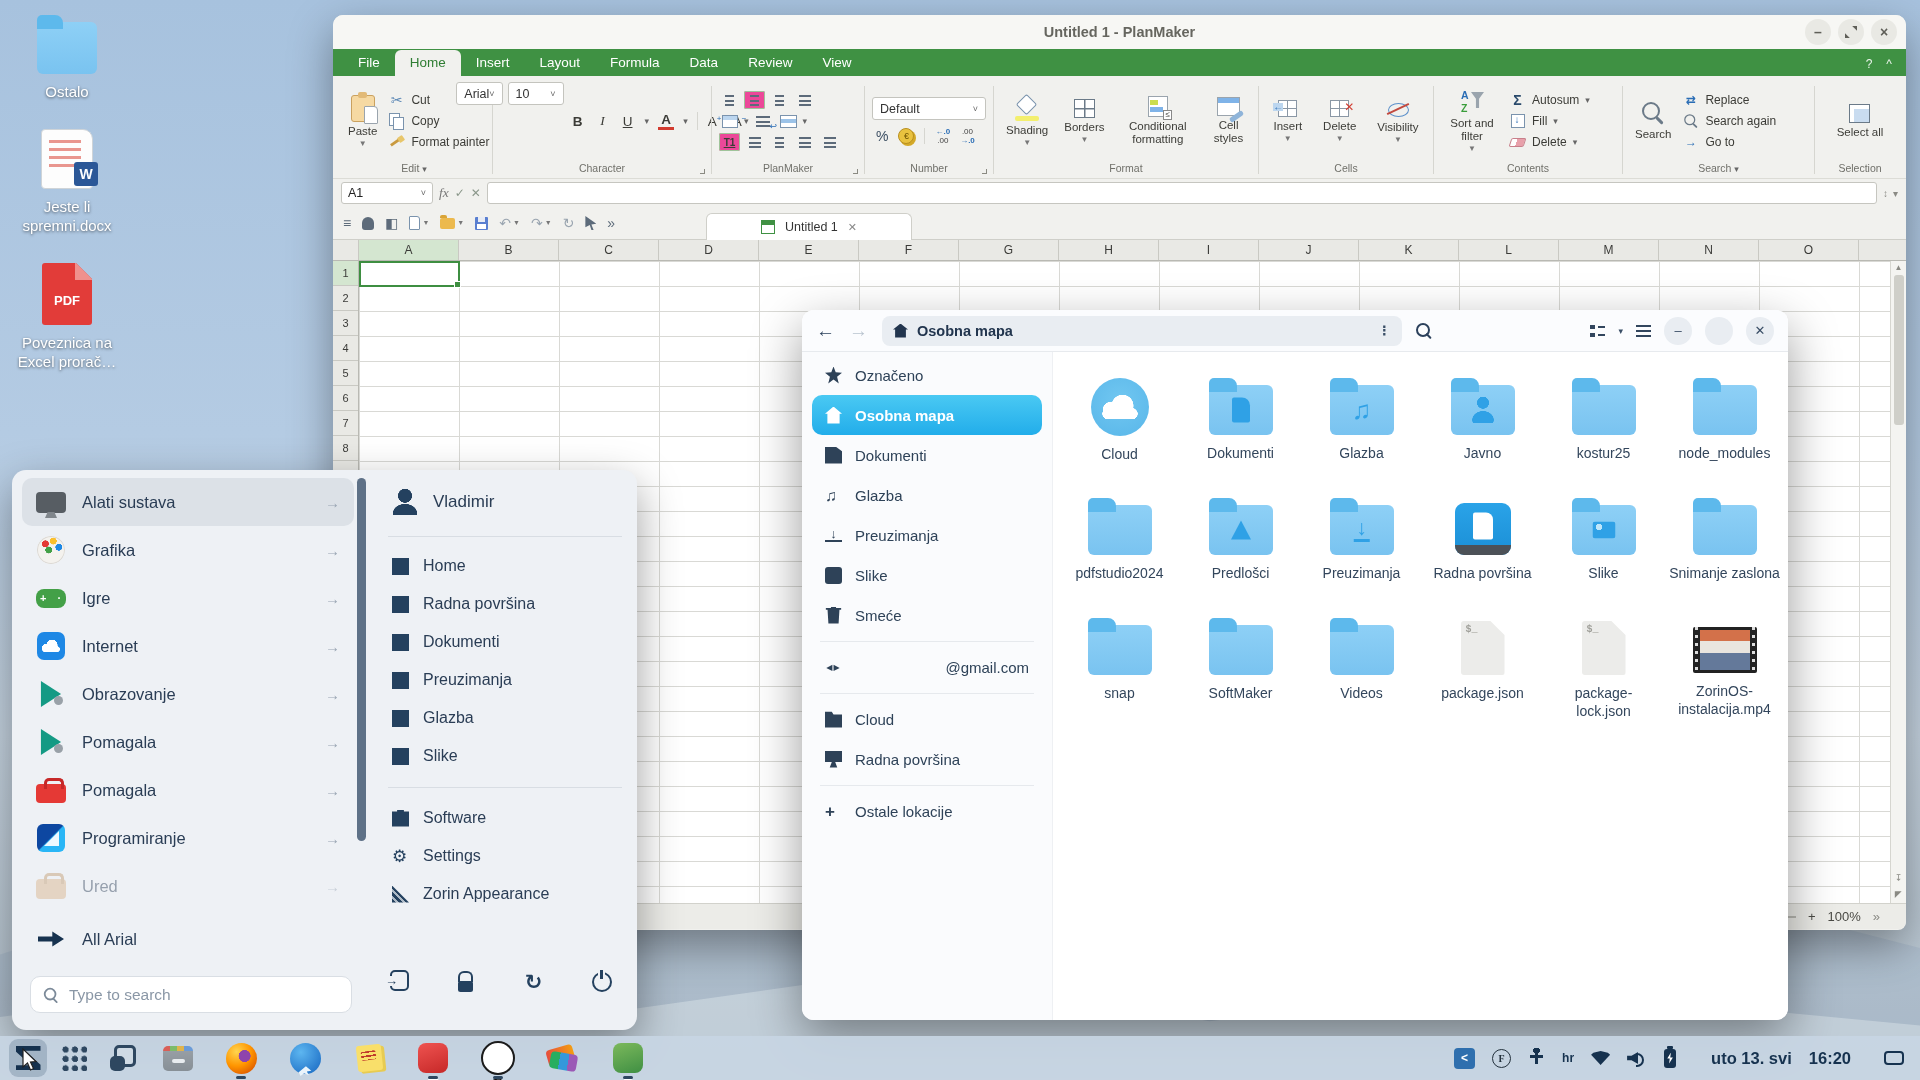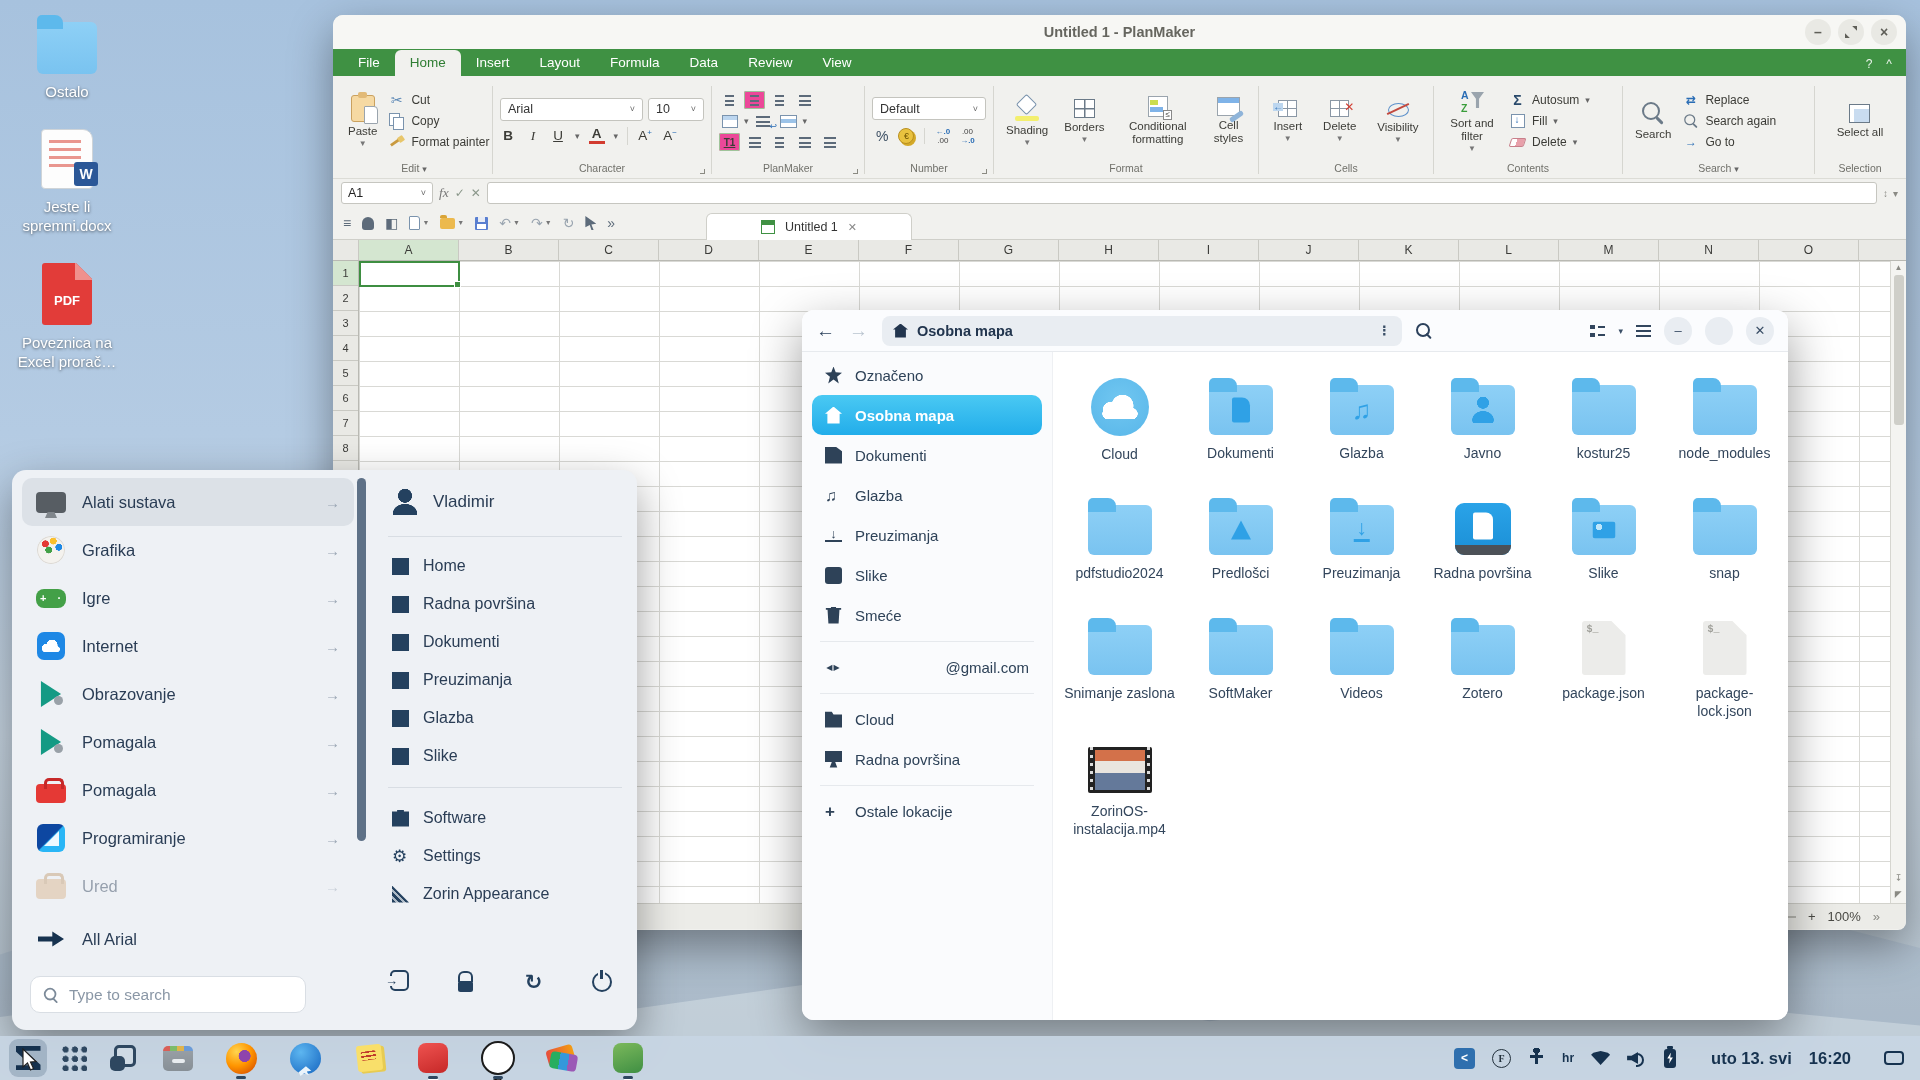--- a/index.html
+++ b/index.html
@@ -223,21 +223,21 @@
   .ci-internet::after{content:"";position:absolute;width:20px;height:12px;background:radial-gradient(circle 4px at 26% 64%,#fff 3.9px,transparent 4.2px),radial-gradient(circle 5.5px at 55% 44%,#fff 5.4px,transparent 5.7px),radial-gradient(ellipse 9px 4.5px at 50% 76%,#fff 8.8px,transparent 9.2px)}
   .ci-education::before{content:"";width:24px;height:26px;background:#149a84;clip-path:polygon(8% 0,92% 50%,8% 100%)}
   .ci-education::after{content:"";position:absolute;right:3px;bottom:4px;width:9px;height:9px;border-radius:50%;background:#99a1a8}
   .ci-utilities::before{content:"";width:30px;height:19px;background:#e53935;border-radius:4px;margin-top:7px}
   .ci-utilities::after{content:"";position:absolute;top:3px;left:8px;width:14px;height:8px;border:3px solid #c62828;border-bottom:none;border-radius:5px 5px 0 0}
   .ci-dev::before{content:"";width:28px;height:28px;border-radius:6px;background:linear-gradient(135deg,#0d47a1 48%,#29b6f6 52%)}
   .ci-dev::after{content:"";position:absolute;left:8px;top:8px;width:15px;height:15px;background:#fff;opacity:.92;clip-path:polygon(0 100%,100% 0,100% 100%)}
   .ci-office::before{content:"";width:30px;height:20px;background:#d9b288;border-radius:4px;margin-top:6px}
   .ci-office::after{content:"";position:absolute;top:2px;left:8px;width:14px;height:8px;border:3px solid #c09a6e;border-bottom:none;border-radius:5px 5px 0 0}
   .ci-allapps::before{content:"";width:26px;height:20px;background:#16324f;clip-path:polygon(0 38%,55% 38%,55% 12%,100% 50%,55% 88%,55% 62%,0 62%)}
-  .sm-search{position:absolute;left:18px;top:506px;width:276px;height:37px;background:#fff;border:1px solid #d9dee4;border-radius:10px;display:flex;align-items:center;gap:10px;padding:0 12px}
+  .sm-search{position:absolute;left:18px;top:506px;width:322px;height:37px;background:#fff;border:1px solid #d9dee4;border-radius:10px;display:flex;align-items:center;gap:10px;padding:0 12px}
   .sm-search .ic-mag{color:#7c8a99;transform:scale(.9)}
   .sm-search input{border:none;outline:none;flex:1;font-size:15.5px;color:#33465c;background:transparent}
   .sm-search input::placeholder{color:#8a97a6}
   .sm-right{position:absolute;left:368px;top:8px;width:250px}
   .sm-user{height:48px;display:flex;align-items:center;gap:15px;padding:0 12px;color:#2a3d55;font-size:17px}
   .avatar{width:26px;height:26px;background:radial-gradient(circle 7px at 50% 26%,#24415f 6.8px,transparent 7.2px),radial-gradient(ellipse 12px 9px at 50% 92%,#24415f 11.7px,transparent 12.2px)}
   .sm-div{height:1px;background:#d8dde3;margin:10px 8px}
   .sm-link{height:38px;display:flex;align-items:center;gap:14px;padding:0 12px;color:#2a3d55;font-size:16px}
   .sm-link.divider{height:24px;padding:0;margin:0 8px;position:relative}
   .sm-link.divider::after{content:"";position:absolute;left:0;right:0;top:50%;height:1px;background:#d8dde3}
@@ -373,21 +373,21 @@
                 <span class="ic ic-fpaint"></span>
                 <span>Format painter</span>
               </div>
           </div>
         </div>
         <div class="grp-label"><span>Edit</span> <span class="chev">▾</span></div>
       </div>
       <div class="gsep"></div>
 
       <div class="grp" style="width:212px">
-        <div class="grp-body" style="flex-direction:column;align-items:stretch;justify-content:center">
+        <div class="grp-body" style="align-items:stretch;justify-content:center">
           <div style="display:flex;gap:5px">
             <span class="selbox" style="flex:1">
                 <span>Arial</span>
                 <span class="chev">˅</span>
               </span>
             <span class="selbox" style="width:56px">
                 <span>10</span>
                 <span class="chev">˅</span>
               </span>
           </div>
@@ -816,37 +816,33 @@
         <div class="fi">
           <span class="fi-ico ci-desktop" data-icon="desktop"></span>
           <span class="fi-label">Radna površina</span>
         </div>
         <div class="fi">
           <span class="fi-ico ci-image" data-icon="image"></span>
           <span class="fi-label">Slike</span>
         </div>
         <div class="fi">
           <span class="fi-ico ci-plain" data-icon="plain"></span>
+          <span class="fi-label">Snimanje zaslona</span>
+        </div>
+        <div class="fi">
+          <span class="fi-ico ci-plain" data-icon="plain"></span>
           <span class="fi-label">snap</span>
-        </div>
-        <div class="fi">
-          <span class="fi-ico ci-plain" data-icon="plain"></span>
-          <span class="fi-label">Snimanje zaslona</span>
         </div>
         <div class="fi">
           <span class="fi-ico ci-plain" data-icon="plain"></span>
           <span class="fi-label">SoftMaker</span>
         </div>
         <div class="fi">
           <span class="fi-ico ci-plain" data-icon="plain"></span>
           <span class="fi-label">Videos</span>
-        </div>
-        <div class="fi">
-          <span class="fi-ico ci-plain" data-icon="plain"></span>
-          <span class="fi-label">Zotero</span>
         </div>
         <div class="fi">
           <span class="fi-ico ci-json" data-icon="json"></span>
           <span class="fi-label">package.json</span>
         </div>
         <div class="fi">
           <span class="fi-ico ci-json" data-icon="json"></span>
           <span class="fi-label">package-lock.json</span>
         </div>
         <div class="fi">

